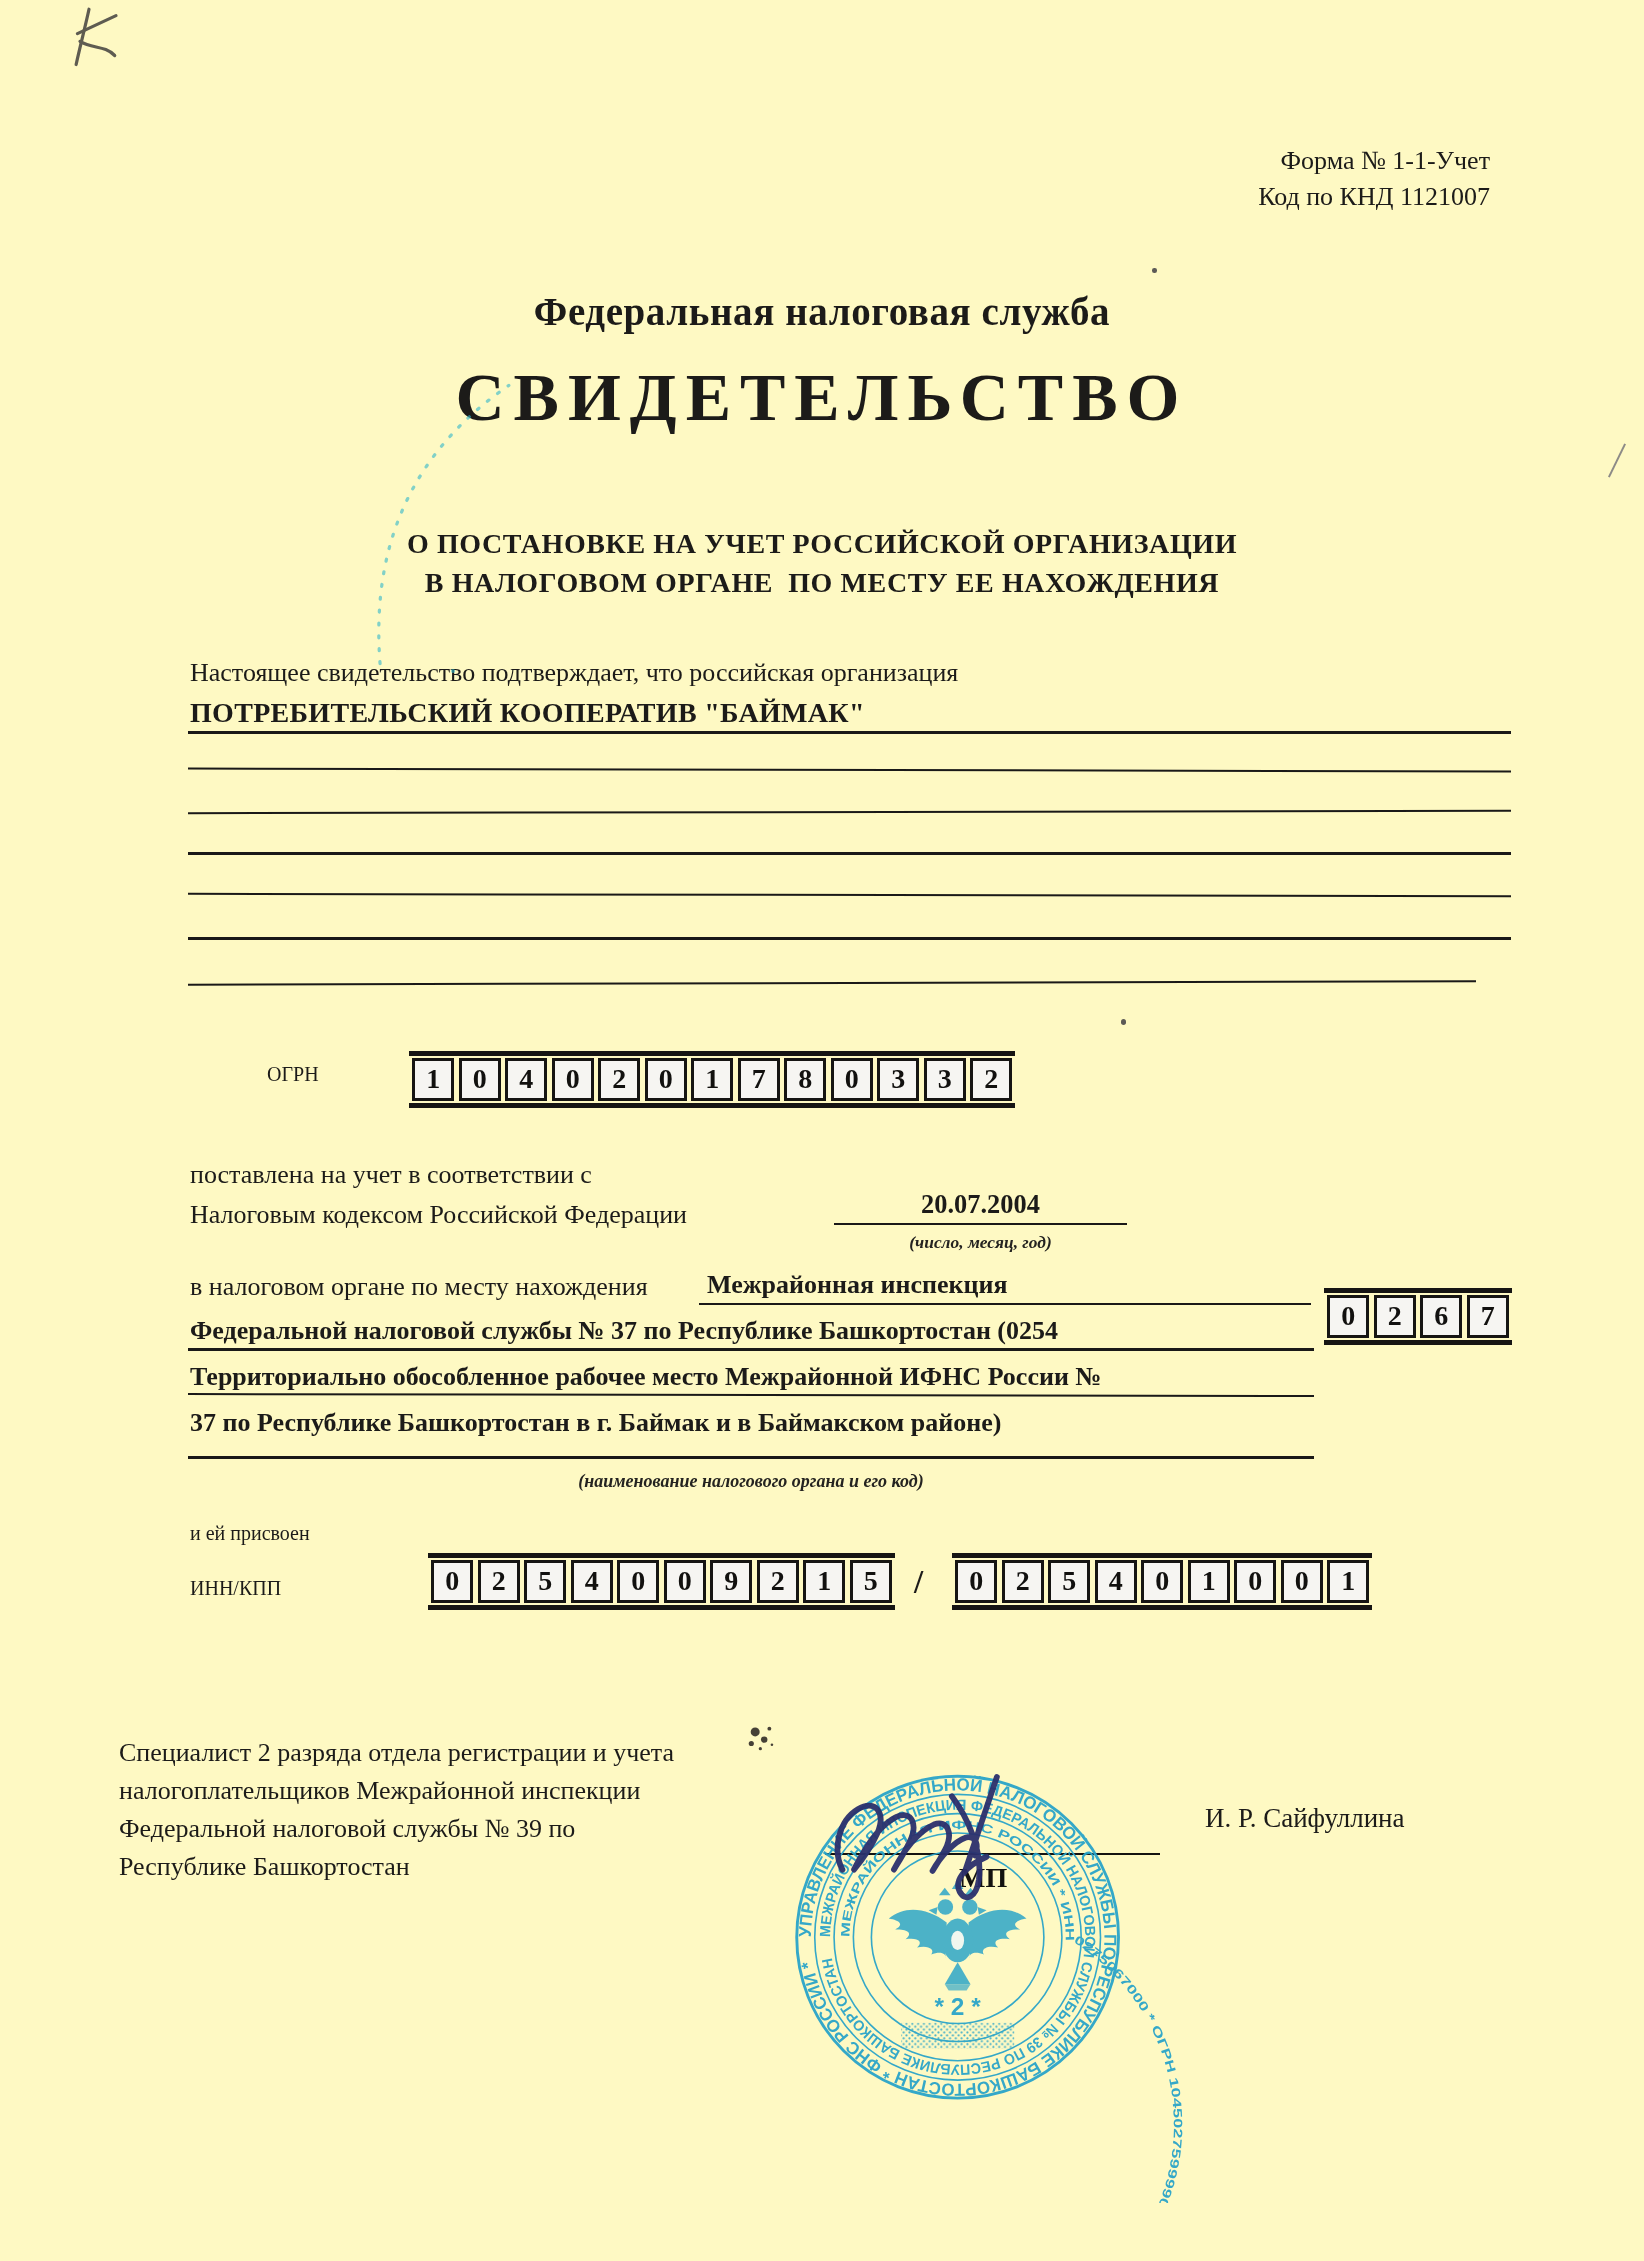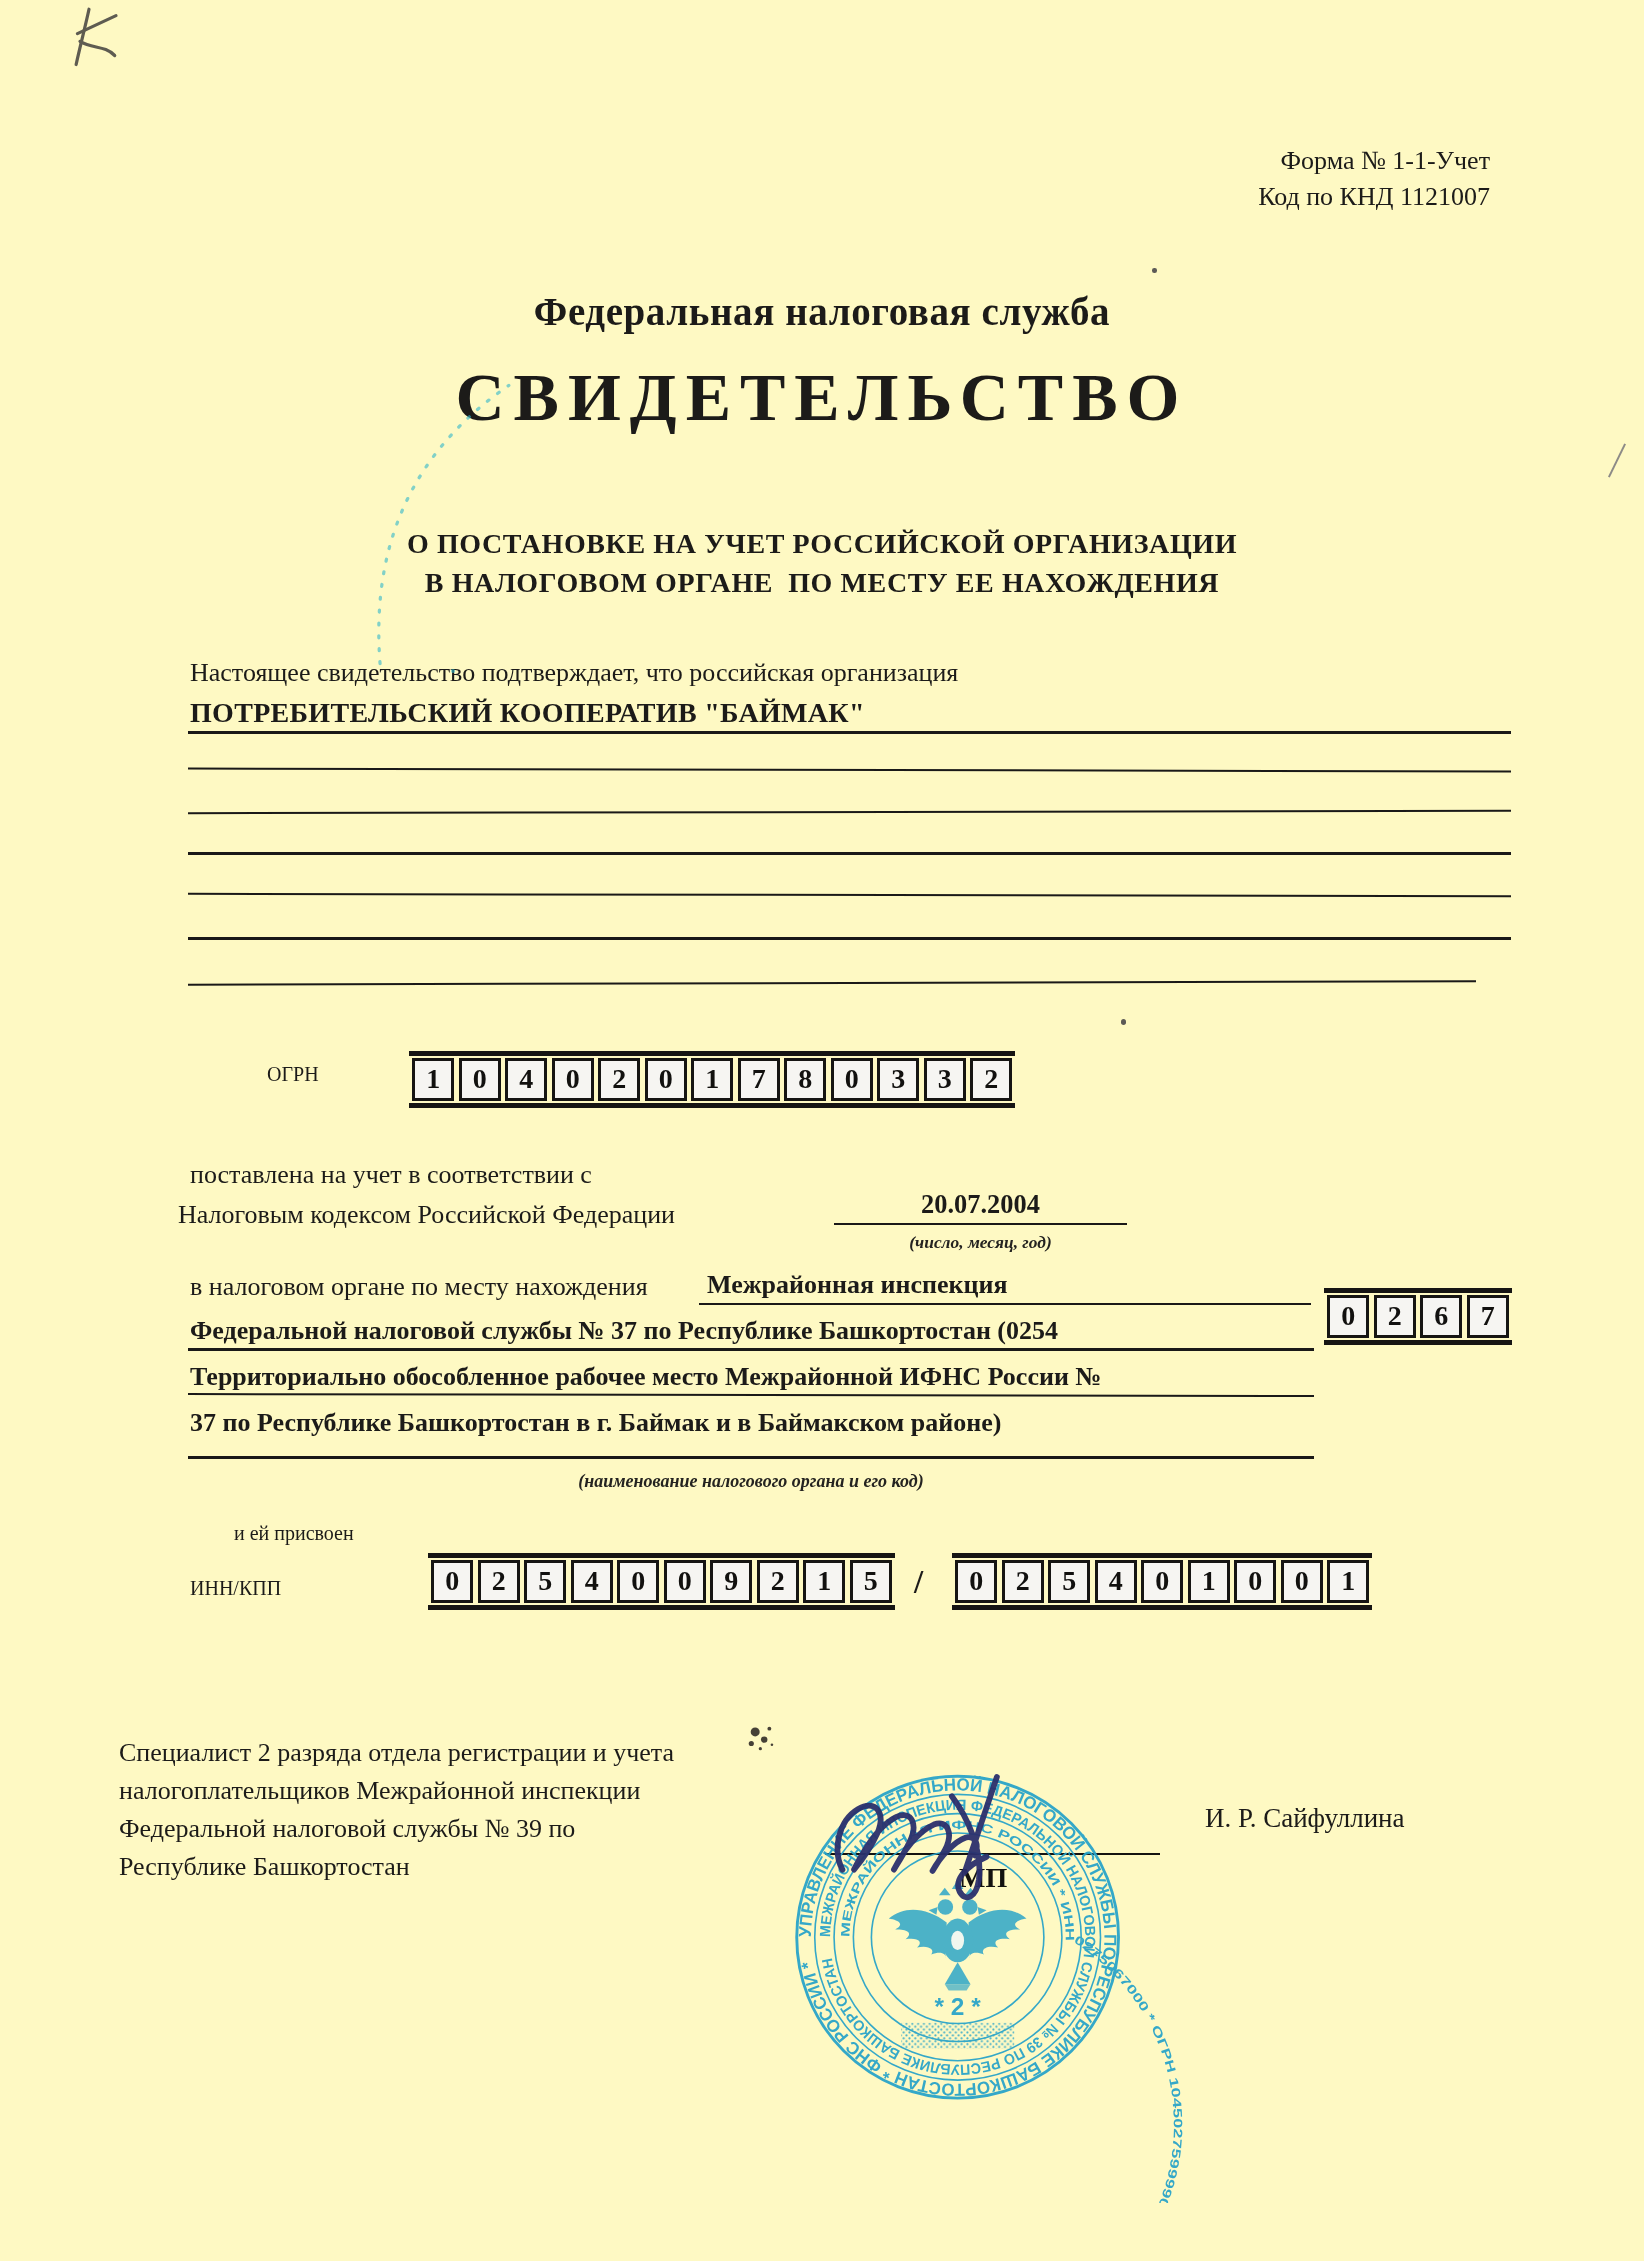--- a/index.html
+++ b/index.html
@@ -91,21 +91,21 @@
       <div class="cell">1</div>
       <div class="cell">7</div>
       <div class="cell">8</div>
       <div class="cell">0</div>
       <div class="cell">3</div>
       <div class="cell">3</div>
       <div class="cell">2</div>
     </div>
 
   <div class="abs body-text" style="left:190px;top:1160px;">поставлена на учет в соответствии с</div>
-  <div class="abs body-text" style="left:178px;top:1200px;">Налоговым кодексом Российской Федерации</div>
+  <div class="abs body-text" style="left:190px;top:1200px;">Налоговым кодексом Российской Федерации</div>
 
   <div class="abs date-val ctr" style="left:834px;top:1189px;width:293px;">20.07.2004</div>
   <div class="rule thin" style="left:834px;top:1223px;width:293px;"></div>
   <div class="abs caption ctr" style="left:834px;top:1232px;width:293px;">(число, месяц, год)</div>
 
   <div class="abs body-text" style="left:190px;top:1272px;">в налоговом органе по месту нахождения</div>
   <div class="abs office-bold" style="left:707px;top:1270px;">Межрайонная инспекция</div>
   <div class="rule thin" style="left:699px;top:1303px;width:612px;"></div>
 
   <div class="abs office-bold" style="left:190px;top:1316px;">Федеральной налоговой службы № 37 по Республике Башкортостан (0254</div>
@@ -119,21 +119,21 @@
     </div>
 
   <div class="abs office-bold" style="left:190px;top:1362px;">Территориально обособленное рабочее место Межрайонной ИФНС России №</div>
   <div class="rule thin" style="left:188px;top:1394px;width:1126px;transform:rotate(0.1deg);"></div>
 
   <div class="abs office-bold" style="left:190px;top:1408px;">37 по Республике Башкортостан в г. Баймак и в Баймакском районе)</div>
   <div class="rule" style="left:188px;top:1456px;width:1126px;"></div>
 
   <div class="abs caption ctr" style="left:188px;top:1471px;width:1126px;font-size:18px;">(наименование налогового органа и его код)</div>
 
-  <div class="abs label-lg" style="left:190px;top:1522px;margin-left:44px;">и ей присвоен</div>
+  <div class="abs label-lg" style="left:190px;top:1522px;">и ей присвоен</div>
   <div class="abs label-lg" style="left:190px;top:1577px;">ИНН/КПП</div>
 
   <div class="cellrow" style="left:428px;top:1553px;">
       <div class="cell">0</div>
       <div class="cell">2</div>
       <div class="cell">5</div>
       <div class="cell">4</div>
       <div class="cell">0</div>
       <div class="cell">0</div>
       <div class="cell">9</div>

